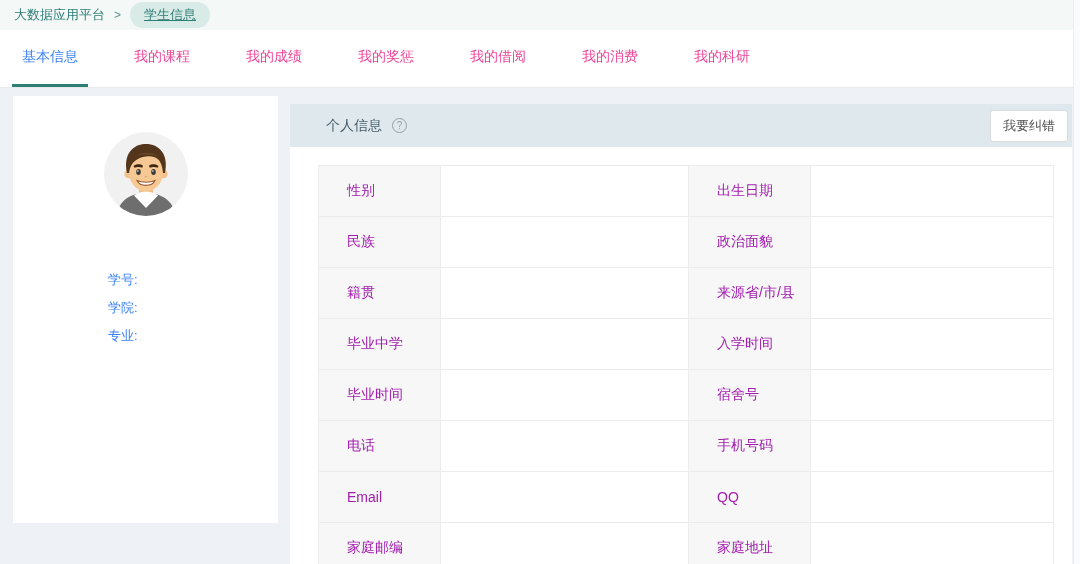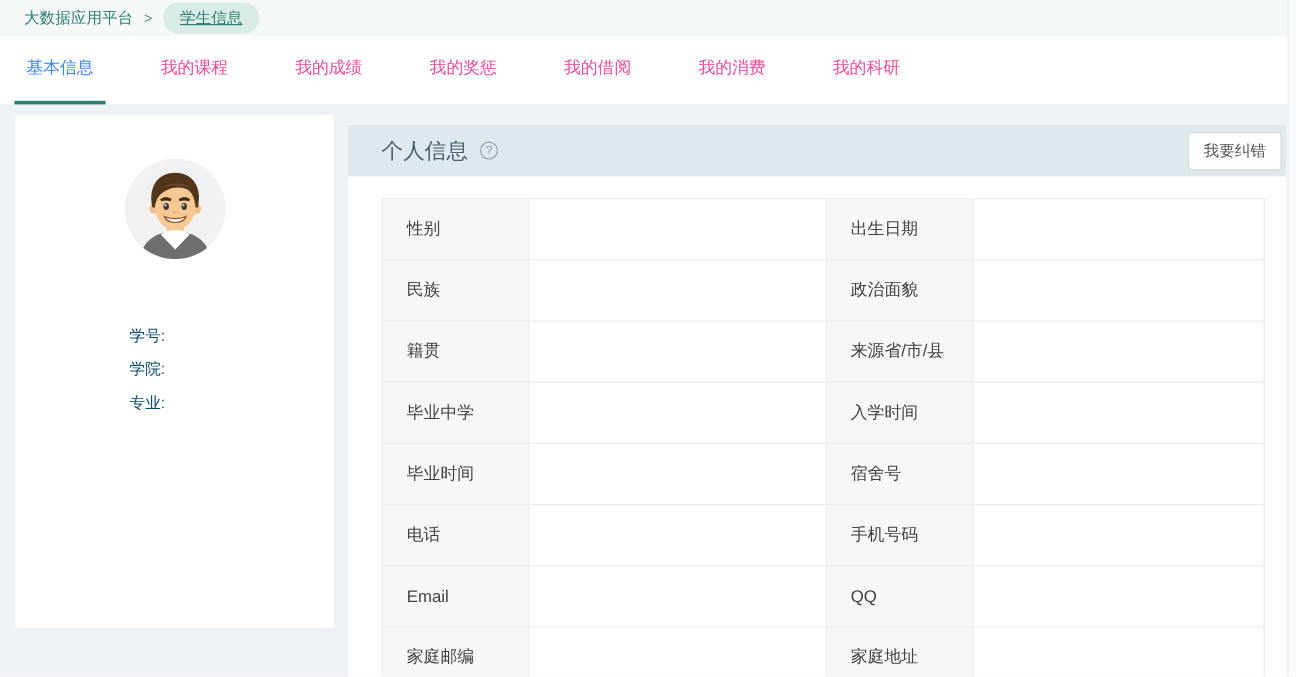--- a/index.html
+++ b/index.html
@@ -6,21 +6,21 @@
   html,body { width:1080px; height:564px; overflow:hidden; }
   body {
     position:relative;
     background:#eef1f5;
     font-family:"Liberation Sans","DejaVu Sans",sans-serif;
   }
   
   .breadcrumb-bar {
     height:30px; background:#f4f8f7;
     display:flex; align-items:center;
-    padding-left:20px; font-size:13px; color:#2e7e76;
+    padding-left:14px; font-size:13px; color:#2e7e76;
   }
   .crumb-link { cursor:pointer; }
   .crumb-sep { margin:0 9px; color:#5b948e; font-size:12px; }
   .crumb-tag {
     background:#d9ebe7; border-radius:13px;
     padding:4px 14px; font-size:13px; color:#2e7e76; cursor:pointer;text-decoration:underline;
   }
   
   .tab-bar {
     height:58px; background:#ffffff;
@@ -34,52 +34,52 @@
     border-bottom:3px solid transparent;
     cursor:pointer; white-space:nowrap;
   }
   .tab.active { color:#3b82f6; border-bottom-color:#2e7e76; }
   
   .left-panel {
     position:absolute; left:13px; top:96px;
     width:265px; height:427px; background:#ffffff;
   }
   .avatar-wrap { display:flex; justify-content:center; margin-top:36px; }
-  .id-fields { margin-top:56px; padding-left:95px; font-size:13px; color:#0c4a6e; }
+  .id-fields { margin-top:56px; padding-left:95px; font-size:13px; color:#3b82f6; }
   .id-row { margin-bottom:13px; line-height:15px; }
   
   .right-panel {
     position:absolute; left:290px; top:104px;
     width:782px; height:460px; background:#ffffff; overflow:hidden;
   }
   .panel-header {
     height:43px; background:#dfe8ec;
     display:flex; align-items:center;
     padding-left:28px; position:relative;
   }
-  .panel-title { font-size:18px; color:#47606e; }
+  .panel-title { font-size:14px; color:#47606e;margin-left:8px; }
   .help-icon {
     width:15px; height:15px; margin-left:10px;
     border:1px solid #97a0a7; border-radius:50%;
     color:#97a0a7; font-size:10px; line-height:13px;
     display:inline-flex; align-items:center; justify-content:center;
     cursor:pointer;
   }
   .correct-btn {
     position:absolute; right:4px; top:50%; transform:translateY(-50%);
     background:#ffffff; border:1px solid #d7dbde; border-radius:3px;
     padding:6px 12px; font-size:13px; color:#555555; cursor:pointer;
     font-family:inherit;
     margin-left:12px;
   }
   
   .info-table { border-collapse:collapse; margin:18px 0 0 28px; table-layout:fixed; }
   .info-table td {
     border:1px solid #ececec; height:51px;
-    font-size:14px; color:#404040; padding-left:20px;
+    font-size:14px; color:#a21caf; padding-left:28px;
   }
   .info-table td.lbl  { width:122px; background:#f7f7f7; }
   .info-table td.val1 { width:248px; background:#ffffff; }
   .info-table td.val2 { width:243px; background:#ffffff; }
   
   .scroll-strip {
     position:absolute; right:0; top:0; width:7px; height:564px;
     background:#fafbfc; border-left:1px solid #ebeef0;
   }
 </style>

